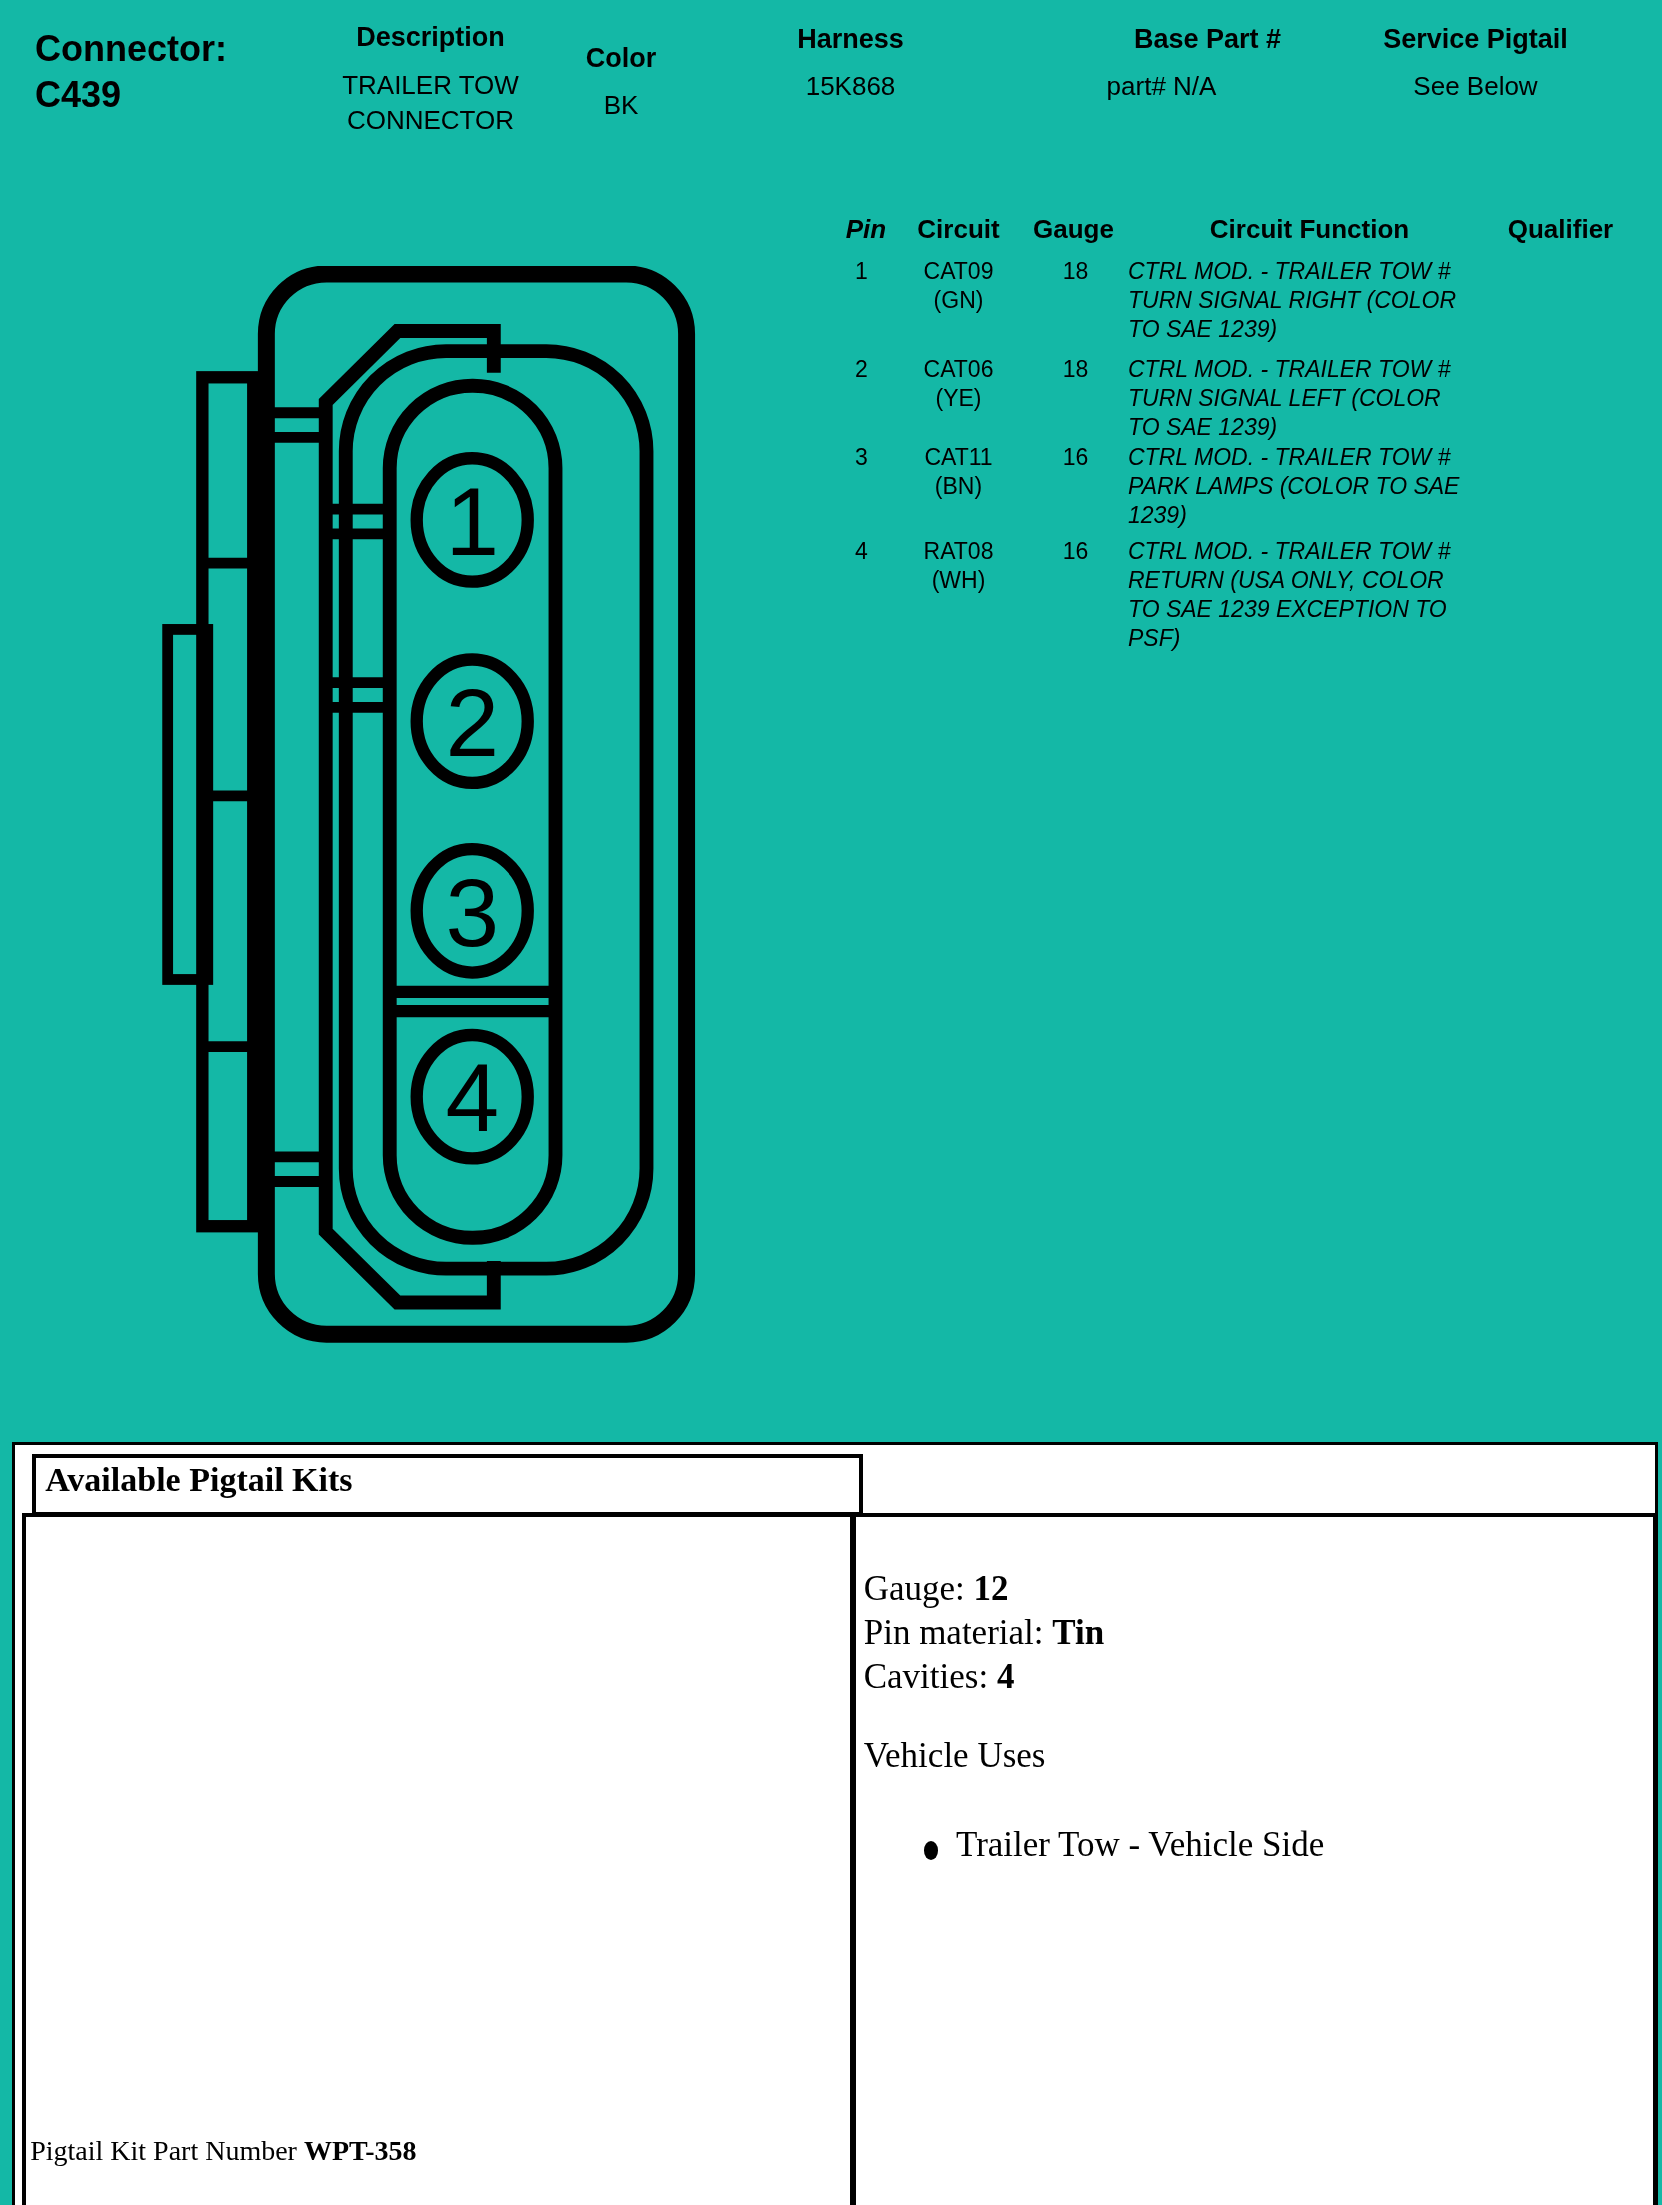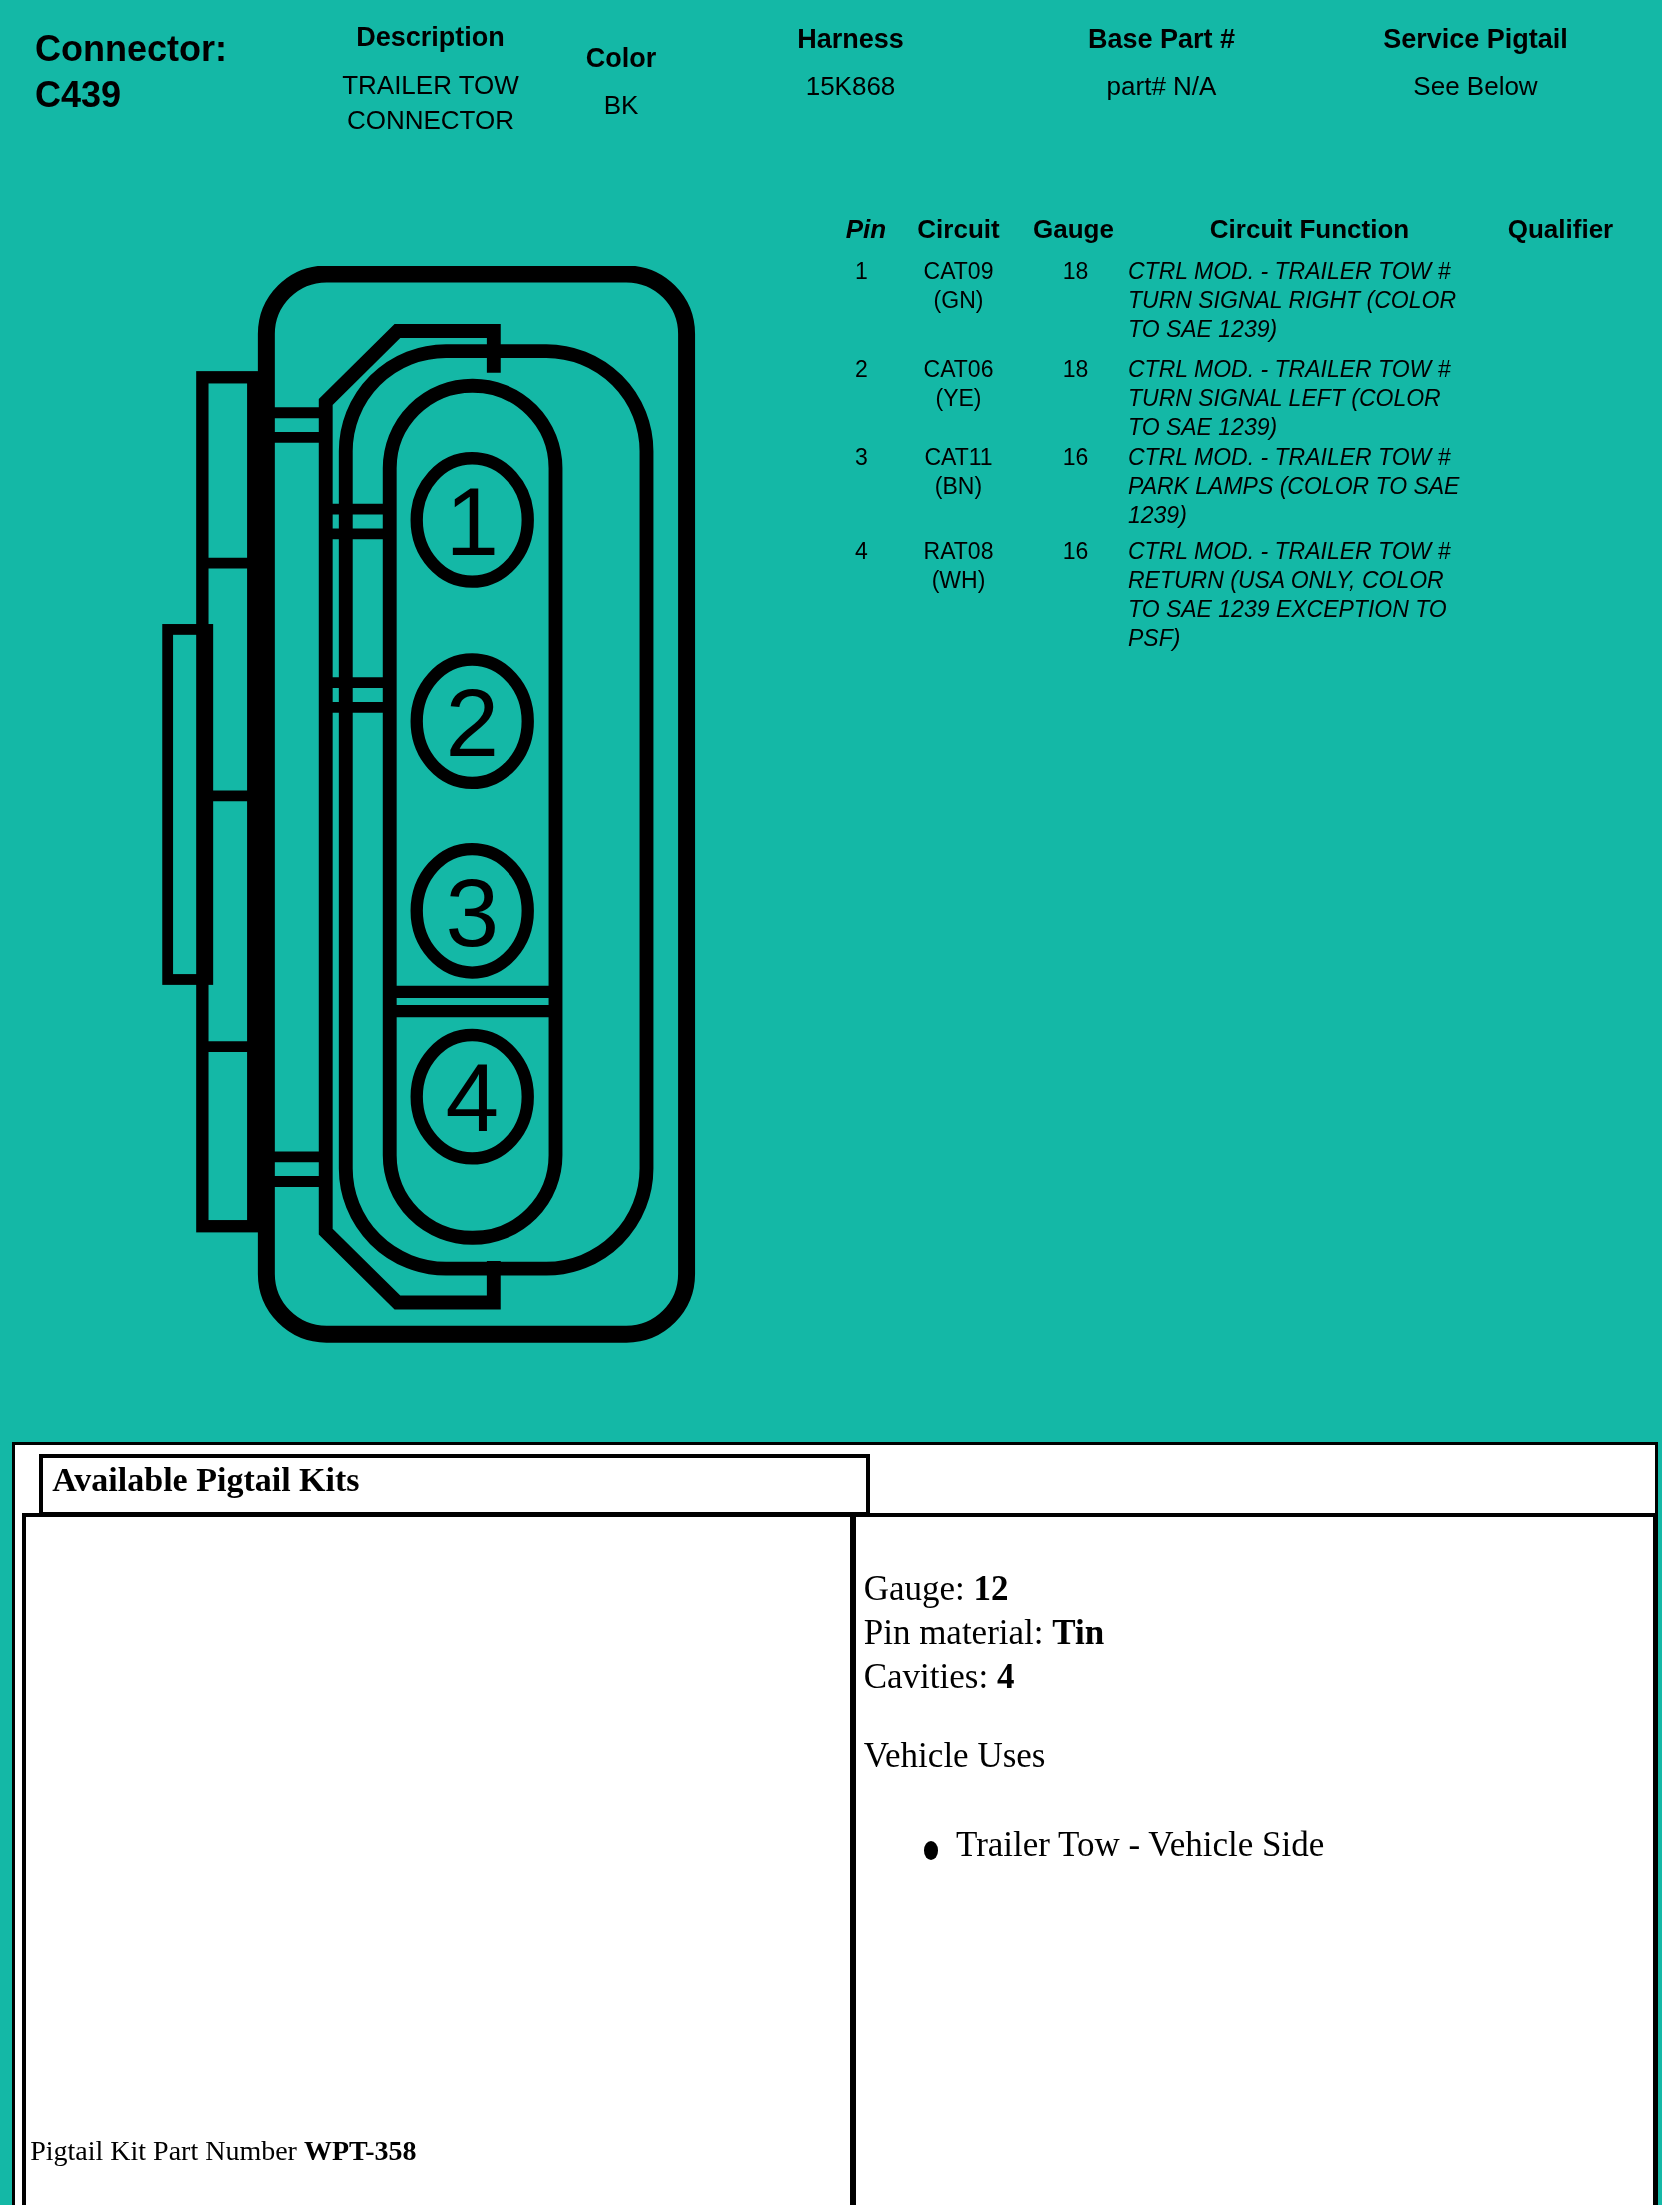--- a/index.html
+++ b/index.html
@@ -27,21 +27,21 @@
   .td{position:absolute;font-size:23px;line-height:29px;white-space:pre-line;}
   .c-pin{left:819px;width:85px;text-align:center;}
   .c-circuit{left:892px;width:133px;text-align:center;}
   .c-gauge{left:1039px;width:73px;text-align:center;}
   .c-func{left:1128px;width:382px;text-align:left;font-style:italic;}
   .c-qual{left:1491px;width:139px;text-align:center;}
 
   
   .box{position:absolute;border:4.6px solid #000;background:#fff;}
   .outer-box{left:11.6px;top:1442px;width:1640px;height:770px;border-width:3.1px;}
-  .kits-header-box{left:39px;top:1454px;width:823px;height:54px;}
+  .kits-header-box{left:32px;top:1454px;width:823px;height:54px;}
   .kits-left-box{left:21.6px;top:1513px;width:824px;height:699px;}
   .kits-right-box{left:852px;top:1513px;width:797px;height:699px;}
   .kits-title{font-size:34px;font-weight:bold;line-height:43px;padding-left:9.3px;}
   .detail-line{position:absolute;left:7.7px;font-size:35px;white-space:nowrap;}
   .detail-line .val{font-weight:bold;}
   .uses-title{position:absolute;left:7.7px;top:219px;font-size:35px;}
   .bullet-dot{position:absolute;left:68px;top:324px;width:14px;height:18.5px;border-radius:50%;background:#000;}
   .bullet-text{position:absolute;left:100px;top:308px;font-size:35px;text-align:center;}
   .kit-line{position:absolute;left:4.6px;top:618px;font-size:28px;white-space:nowrap;}
   .kit-line .val{font-weight:bold;}
@@ -61,21 +61,21 @@
   <div class="abs sans fld-label ctr" style="left:307px;top:21.6px;width:247px;">Description</div>
   <div class="abs sans fld-value ctr preline" style="left:307px;top:68px;width:247px;">TRAILER TOW
 CONNECTOR</div>
 
   <div class="abs sans fld-label ctr" style="left:521px;top:43px;width:200px;">Color</div>
   <div class="abs sans fld-value ctr" style="left:521px;top:88px;width:200px;">BK</div>
 
   <div class="abs sans fld-label ctr" style="left:735px;top:24px;width:231px;">Harness</div>
   <div class="abs sans fld-value ctr" style="left:735px;top:69px;width:231px;">15K868</div>
 
-  <div class="abs sans fld-label ctr" style="left:1046px;top:24px;width:231px;">Base Part #</div>
+  <div class="abs sans fld-label ctr" style="left:1092px;top:24px;width:231px;">Base Part #</div>
   <div class="abs sans fld-value ctr" style="left:1046px;top:69px;width:231px;">part# N/A</div>
 
   <div class="abs sans fld-label ctr" style="left:1352px;top:24px;width:247px;">Service Pigtail</div>
   <div class="abs sans fld-value ctr" style="left:1352px;top:69px;width:247px;">See Below</div>
 
   <div class="abs sans th" style="left:812px;width:108px;font-style:italic;">Pin</div>
   <div class="abs sans th" style="left:897px;width:123px;">Circuit</div>
   <div class="abs sans th" style="left:1012px;width:123px;">Gauge</div>
   <div class="abs sans th" style="left:1186px;width:247px;">Circuit Function</div>
   <div class="abs sans th" style="left:1491px;width:139px;">Qualifier</div>

